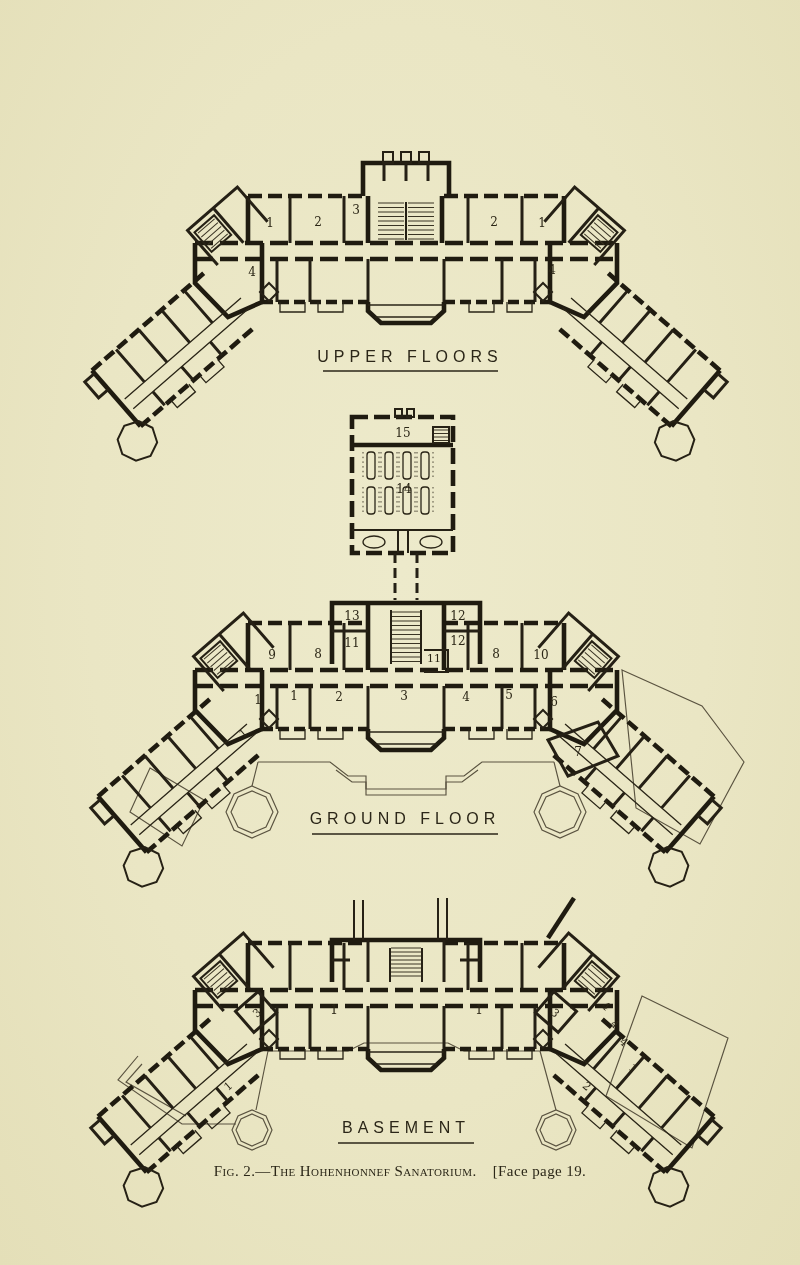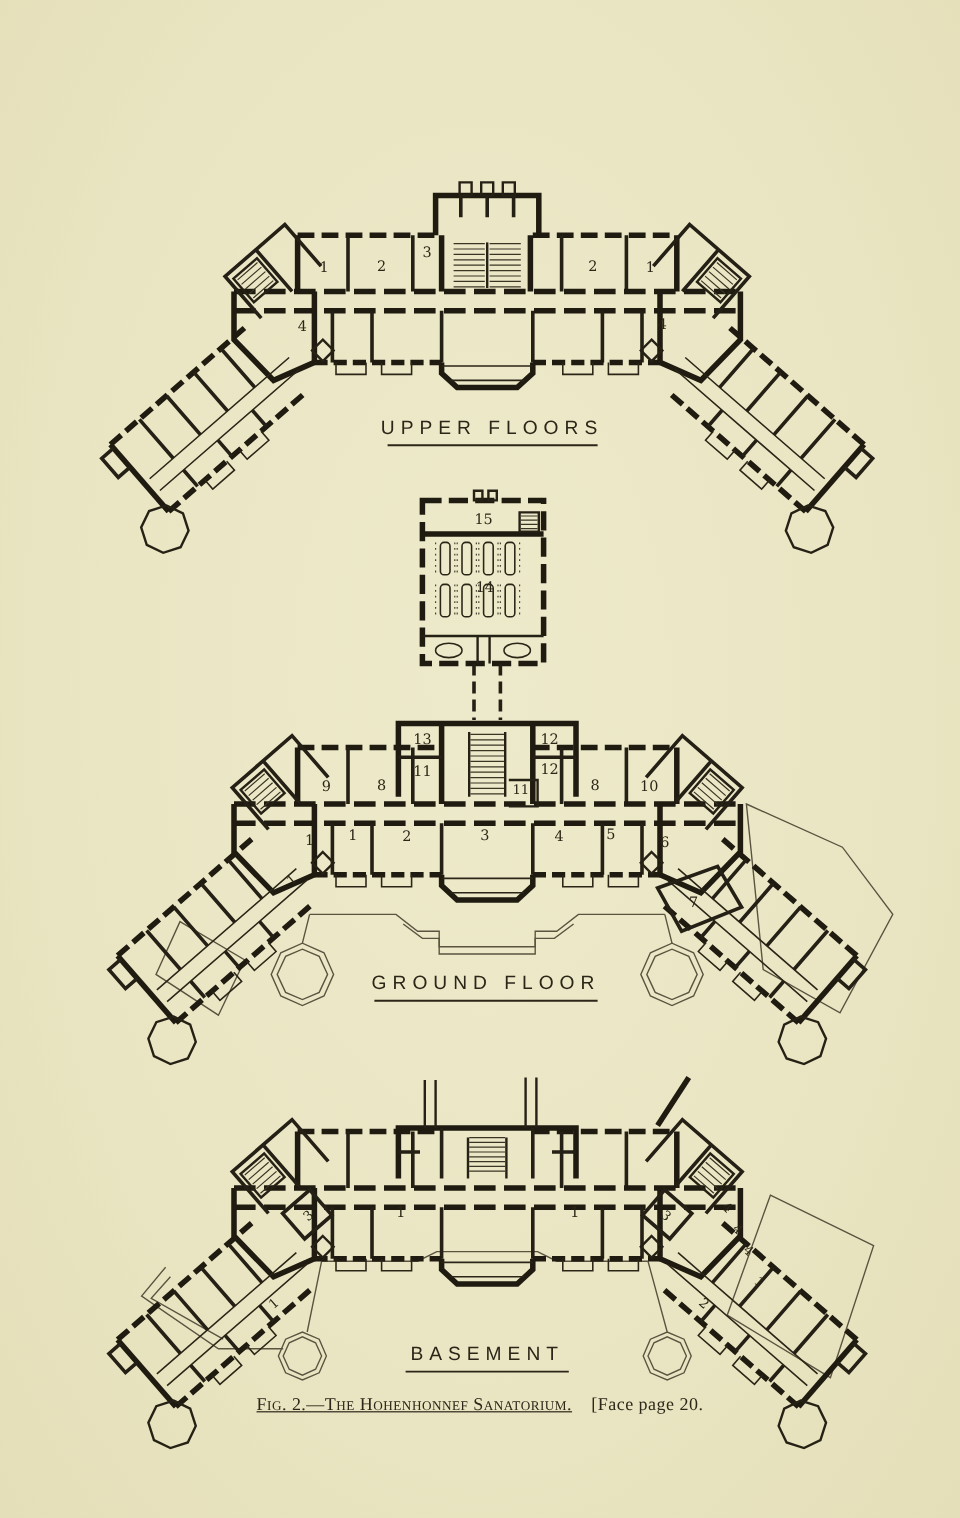--- a/index.html
+++ b/index.html
@@ -19,21 +19,21 @@
   .hatch{fill:none;stroke:#3a3424;stroke-width:1;}
   .dots{fill:none;stroke:#4a4434;stroke-width:1;stroke-dasharray:1.5 3.2;}
   .rm{font-family:"DejaVu Serif",serif;font-size:12px;fill:#2b2616;text-anchor:middle;}
   .rms{font-family:"DejaVu Serif",serif;font-size:11px;fill:#2b2616;text-anchor:middle;}
   .title{font-family:"Liberation Sans",sans-serif;font-size:16px;letter-spacing:5px;fill:#2b2618;text-anchor:middle;}
   .underline{stroke:#2b2618;stroke-width:1.6;}
   .caption{
     position:absolute;top:1163px;left:0;width:100%;text-align:center;
     font-family:"Liberation Serif",serif;font-size:15px;color:#2b2718;letter-spacing:.4px;
   }
-  .caption .sc{font-variant:small-caps;text-decoration:underline;}
+  .caption .sc{font-variant:small-caps;}
   .caption .bracket{margin-left:16px;}
   .caption .face{}
 </style>
 </head>
 <body>
 
 <svg width="800" height="1265" viewBox="0 0 800 1265">
   <defs>
 
     <g id="wing">
@@ -207,14 +207,14 @@
       <text class="rms" x="633" y="1072" transform="rotate(41 633 1068)">1</text>
       <text class="rms" x="587" y="1090" transform="rotate(41 587 1086)">2</text>
     </g>
     <text class="title" x="406" y="1133">BASEMENT</text>
     <line class="underline" x1="338" y1="1143" x2="474" y2="1143"></line>
   </g>
 </svg>
 
 <div class="caption">
   <span class="sc">Fig. 2.—The Hohenhonnef Sanatorium.</span><span class="bracket">[</span><span class="face">Face page</span>
-  <span>20.</span>
+  <span>19.</span>
 </div>
 
 </body></html>

